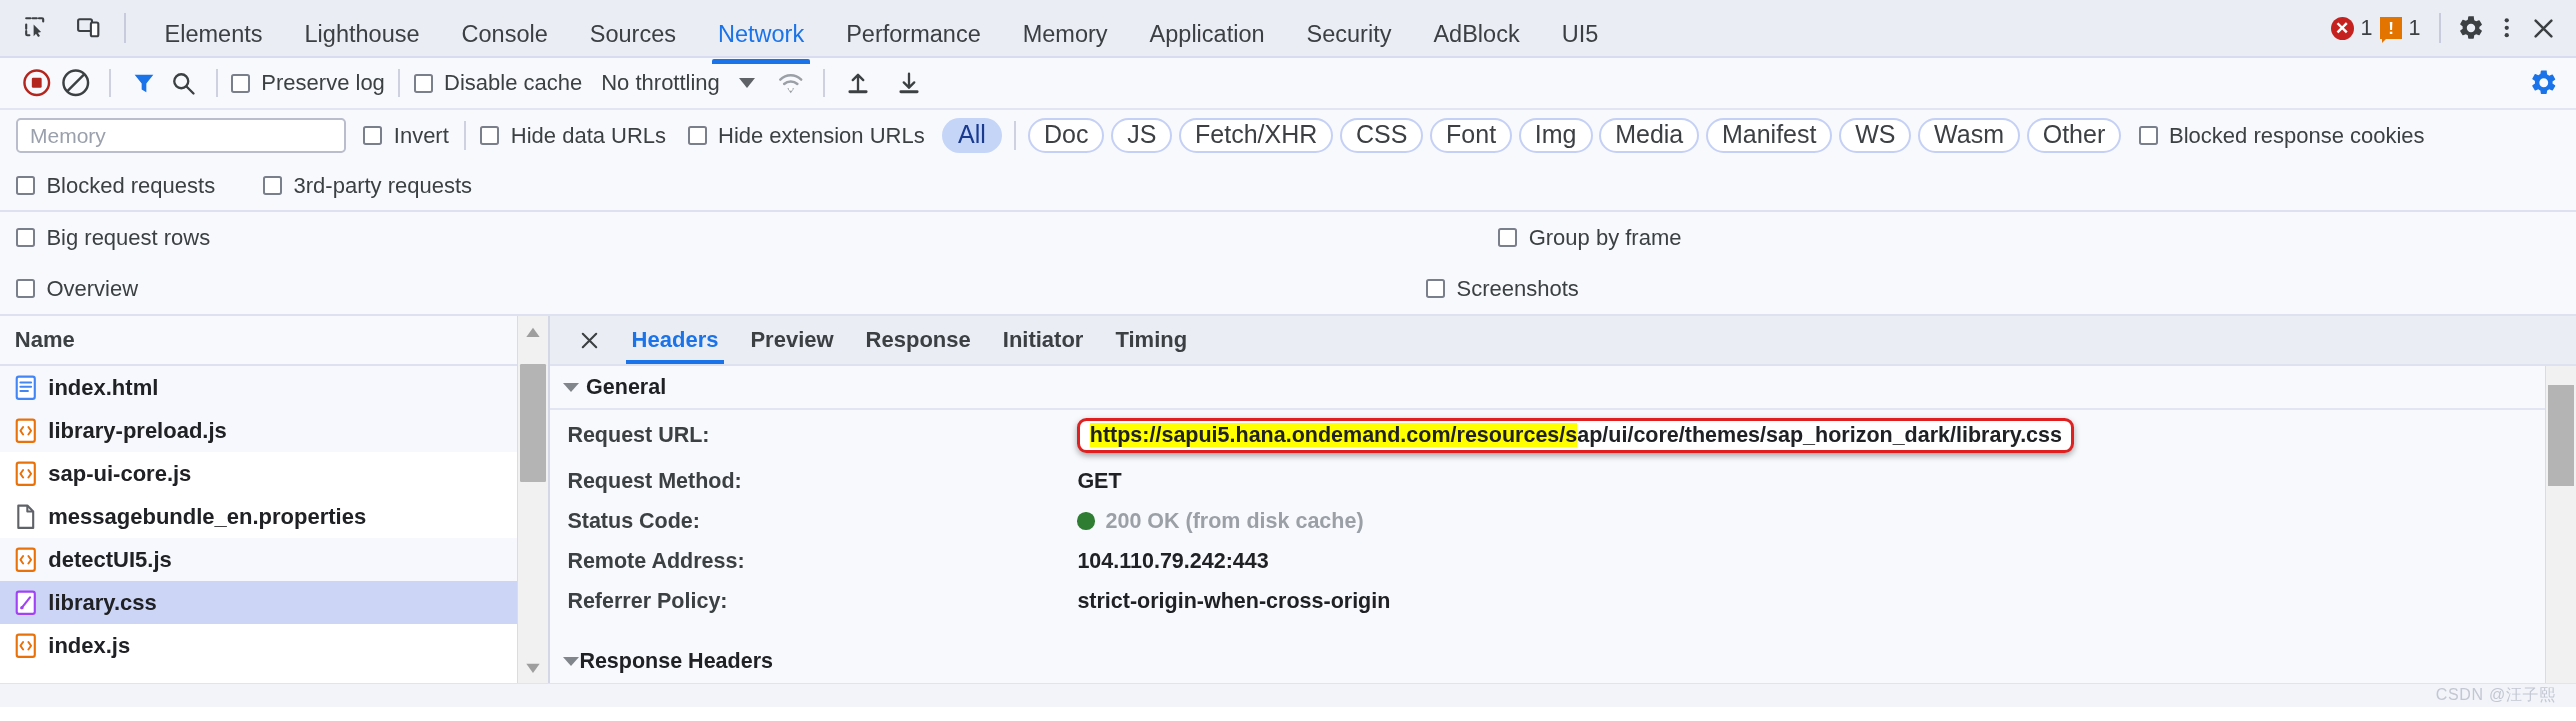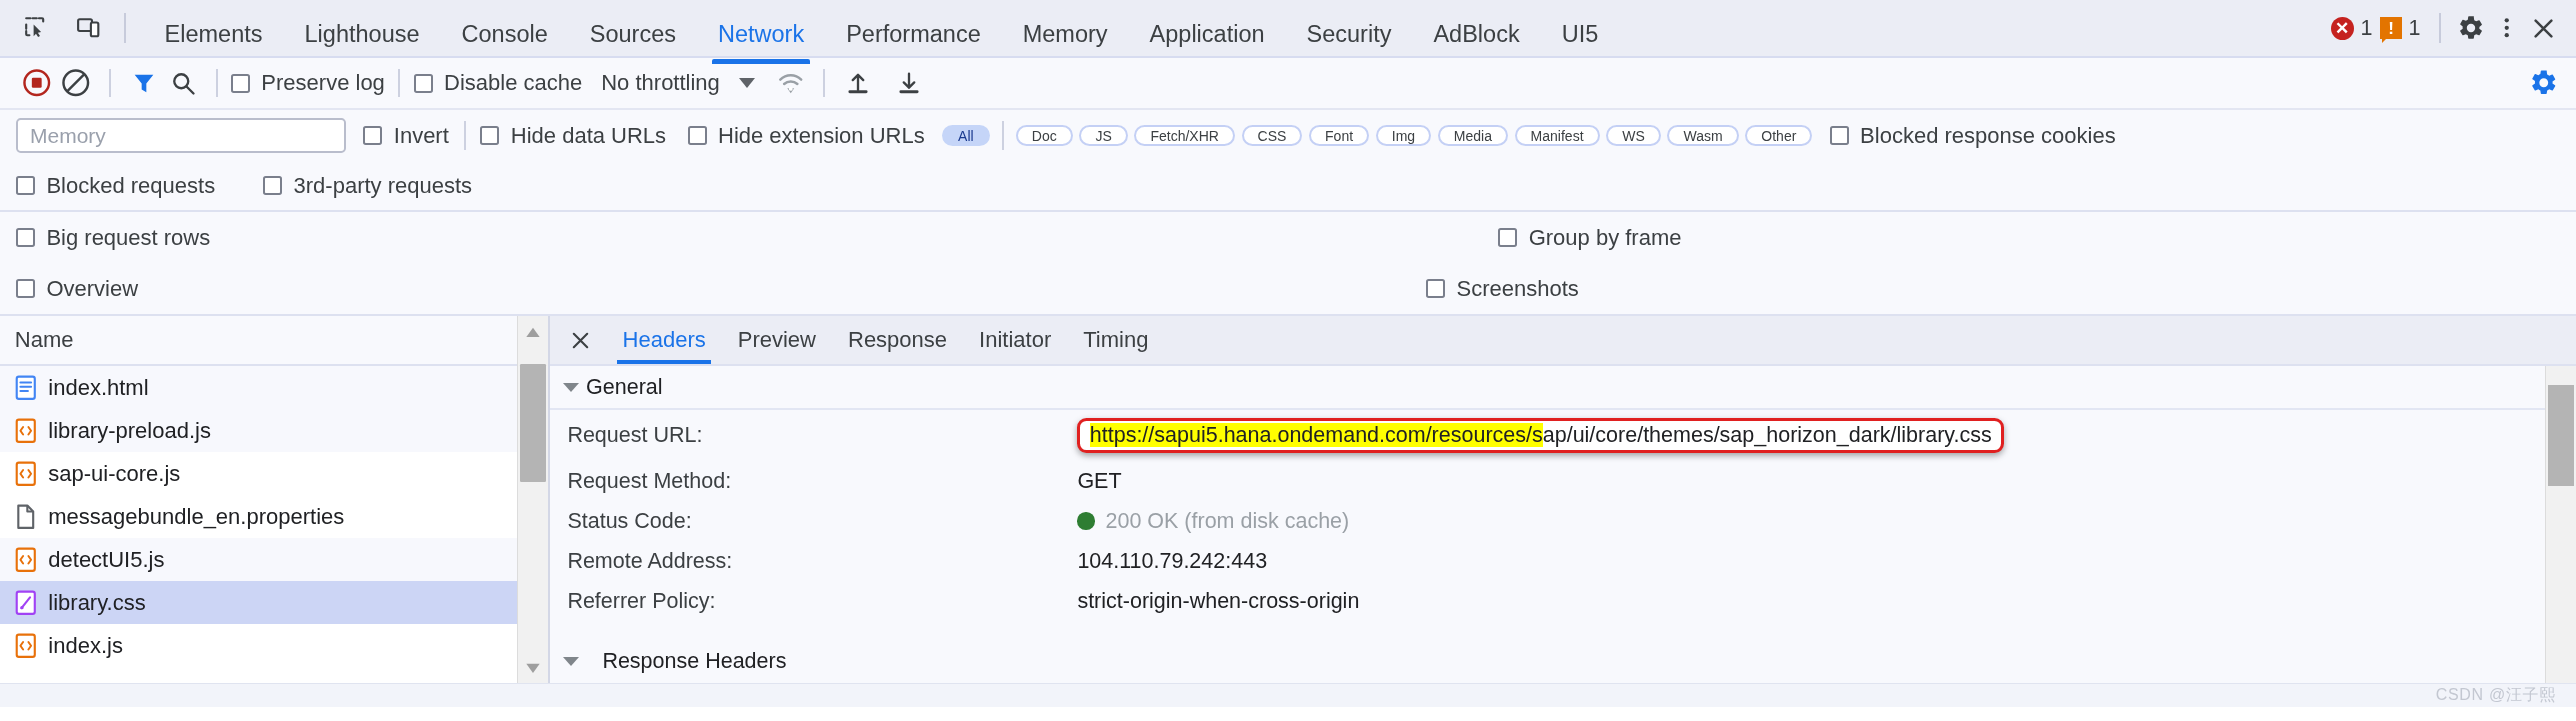--- a/index.html
+++ b/index.html
@@ -131,26 +131,26 @@
     border-radius: 4.7px;
     background: #fff;
     display:flex; align-items:center;
     padding: 0 12px;
     font-size: 21px;
     color: #9aa0ac;
   }
   .fr-sep { width:2px; height:29.5px; background:#cdd1e0; margin: 0 14.8px; }
   .typebtns { display:flex; align-items:center; gap: 6.7px; }
   .typebtn {
-    height: 21px;
+    height: 35px;
     padding: 0 14px;
     border: 2px solid #c4d0f5;
     border-radius: 19px;
-    display:flex; align-items:center;
-    font-size: 14px;
+    display:flex; 
+    font-size: 25px;
     color: #3c4043;
     background: #fff;
     white-space: nowrap;
   }
   .typebtn.sel {
     background: #c5d5f8;
     border-color: transparent;
     color: #1a3a8f;
     font-weight: 500;
   }
@@ -165,20 +165,21 @@
   }
   .chkrow.bordered { border-bottom: 2px solid #dde1f0; }
   .chkrow.split { gap: 0; }
   .chk-right-col { margin-left: 1288px; }
 
   
   .main {
     display: flex;
     height: 369px;
     border-top: 2px solid #dde1f0;
+    font-weight: bold;
   }
 
   
   .leftpane {
     width: 550px;
     background: #fff;
     display:flex; flex-direction: column;
     position: relative;
     border-right: 2px solid #d3d7e6;
   }
@@ -220,21 +221,21 @@
   }
   .sc-spacer { flex: 1; }
 
   
   .rightpane { flex:1; background:#fff; display:flex; flex-direction: column; position:relative; }
   .detail-tabs {
     height: 50px;
     background: #ebedf5;
     display:flex; align-items:stretch;
     border-bottom: 2px solid #dde1f0;
-    padding-left: 4px;
+    padding-left: 13px;
   }
   .dt-close { display:flex; align-items:center; padding: 0 14.8px; }
   .dtab {
     display:flex; align-items:center;
     padding: 0 16px;
     font-size: 22px;
     color:#3c4043;
     position:relative;
     white-space:nowrap;
   }
@@ -285,21 +286,21 @@
     box-shadow: 0 2.7px 6px rgba(0,0,0,.35);
     display:inline-block;
     line-height: 1;
   }
   .url-hl { background: #ffff00; }
   .urltext { font-size: 21.5px; color:#202124; white-space: nowrap; }
 
   .resp-head {
     position:absolute; left:0; right:7px; bottom:0;
     height: 44px;
-    display:flex; align-items:center; gap:23px;
+    display:flex; align-items:center; gap:0;
     padding-left: 13.4px;
     font-size: 21.5px; color:#202124;
     background:#f8f9fd;
   }
 
   
   .detail-scroll {
     position:absolute; right:0; top:0; bottom:0; width: 31px;
     background:#f1f1f1; border-left:1.3px solid #dcdcdc;
     display:flex; flex-direction:column; align-items:center;

